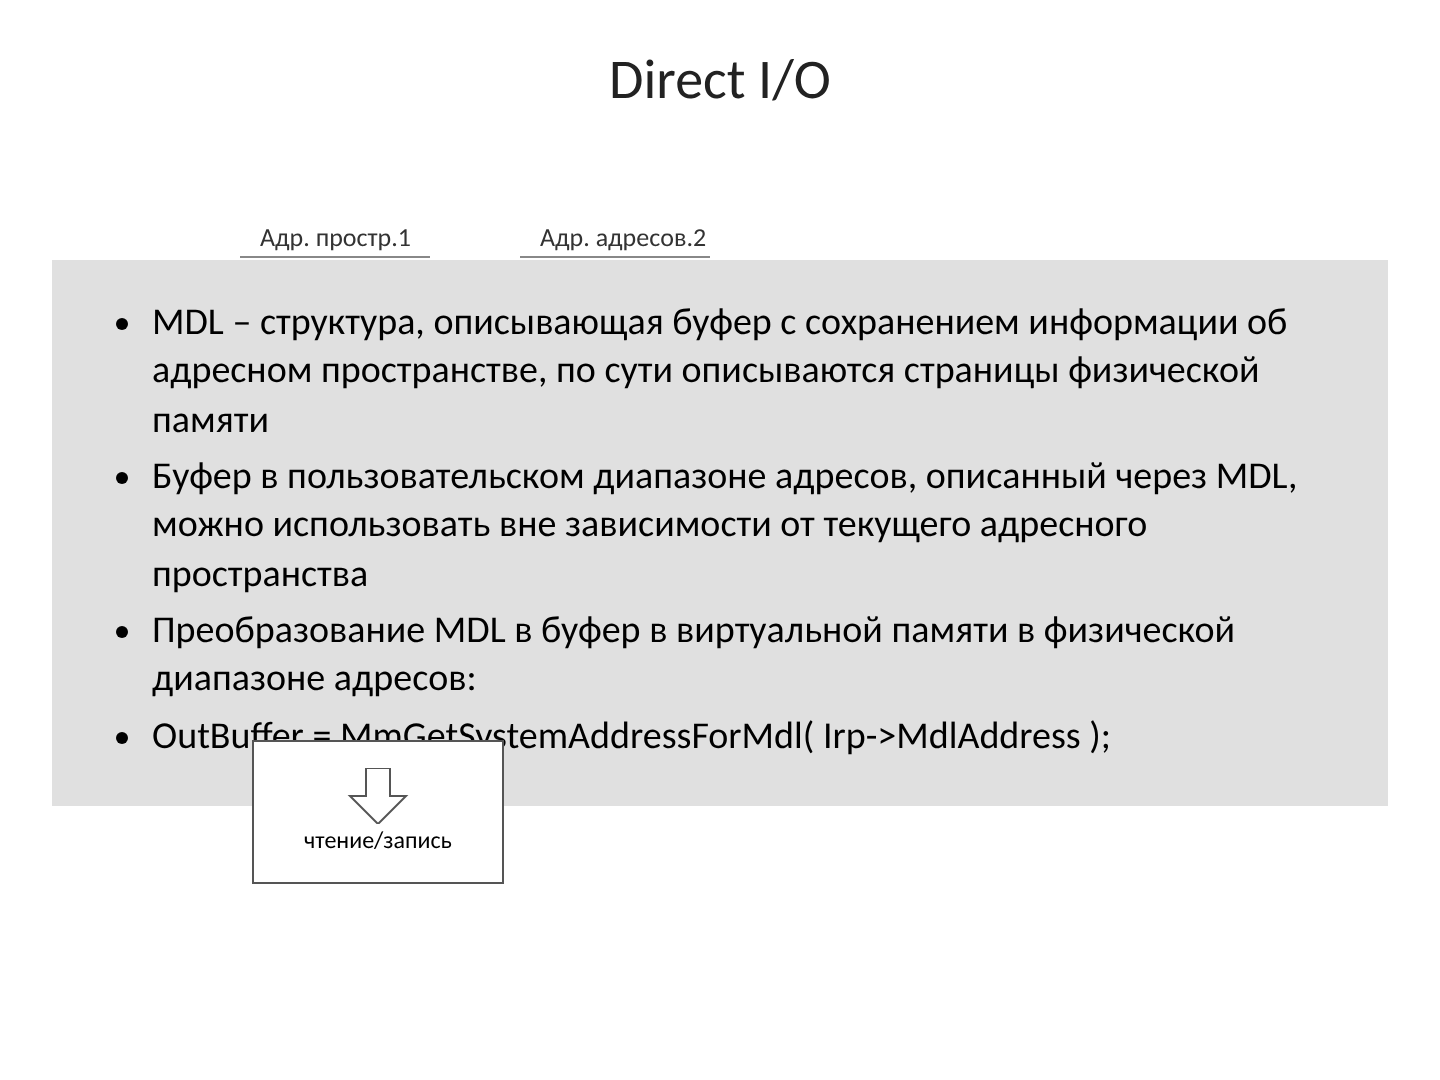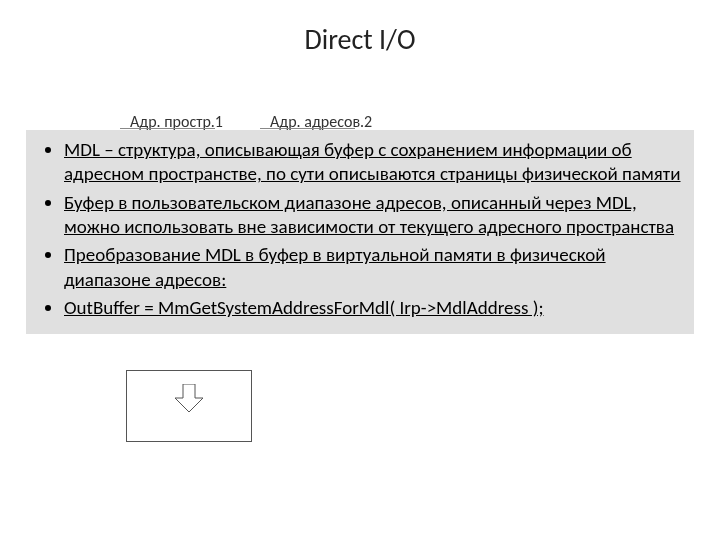--- a/index.html
+++ b/index.html
@@ -23,21 +23,21 @@
     color: #222;
   }
   .header-labels {
     position: absolute;
     top: 112px;
     left: 115px;
     width: 300px;
   }
   .addr-label {
     display: inline-block;
-    font-size: 16px;
+    font-size: 13px;
     color: #333;
   }
   .addr1 { position: absolute; left: 15px; }
   .addr2 { position: absolute; left: 155px; }
   .header-border {
     position: absolute;
     top: 128px;
     border-bottom: 1px solid #888;
     height: 1px;
   }
@@ -45,23 +45,22 @@
   .hb2 { left: 260px; width: 95px; }
   .content-block {
     position: absolute;
     top: 130px;
     left: 26px;
     width: 668px;
     background: #e0e0e0;
     padding: 8px 10px 10px 10px;
   }
   ul.bullets {
-    margin: 0; padding: 0 0 0 28px;
+    margin: 12px; padding: 0 0 0 28px;
     list-style: disc;
-    text-decoration: underline;
   }
   ul.bullets li {
     font-size: 19px;
     line-height: 1.28;
     margin-bottom: 4px;
     color: #000;
   }
   .bottom-box {
     position: absolute;
     left: 126px;
@@ -109,14 +108,15 @@
       <li>OutBuffer = MmGetSystemAddressForMdl(  Irp-&gt;MdlAddress  );</li>
     </ul>
   </div>
 
   <div class="bottom-box"></div>
   <div class="arrow-down">
     <svg width="34" height="28" viewBox="0 0 34 28">
       <path d="M11 0 L23 0 L23 14 L31 14 L17 28 L3 14 L11 14 Z" fill="#fff" stroke="#555" stroke-width="1"></path>
     </svg>
   </div>
+  <div class="rw-label">чтение/запись</div>
 
 </div>
 
 </body></html>

